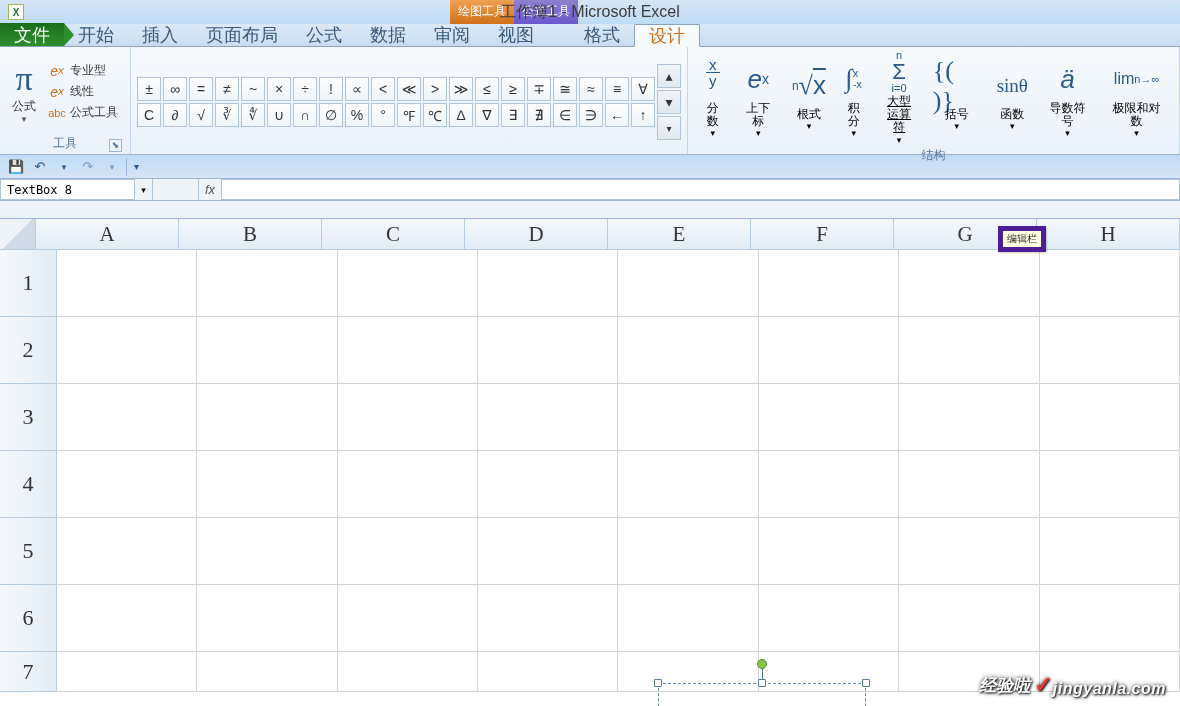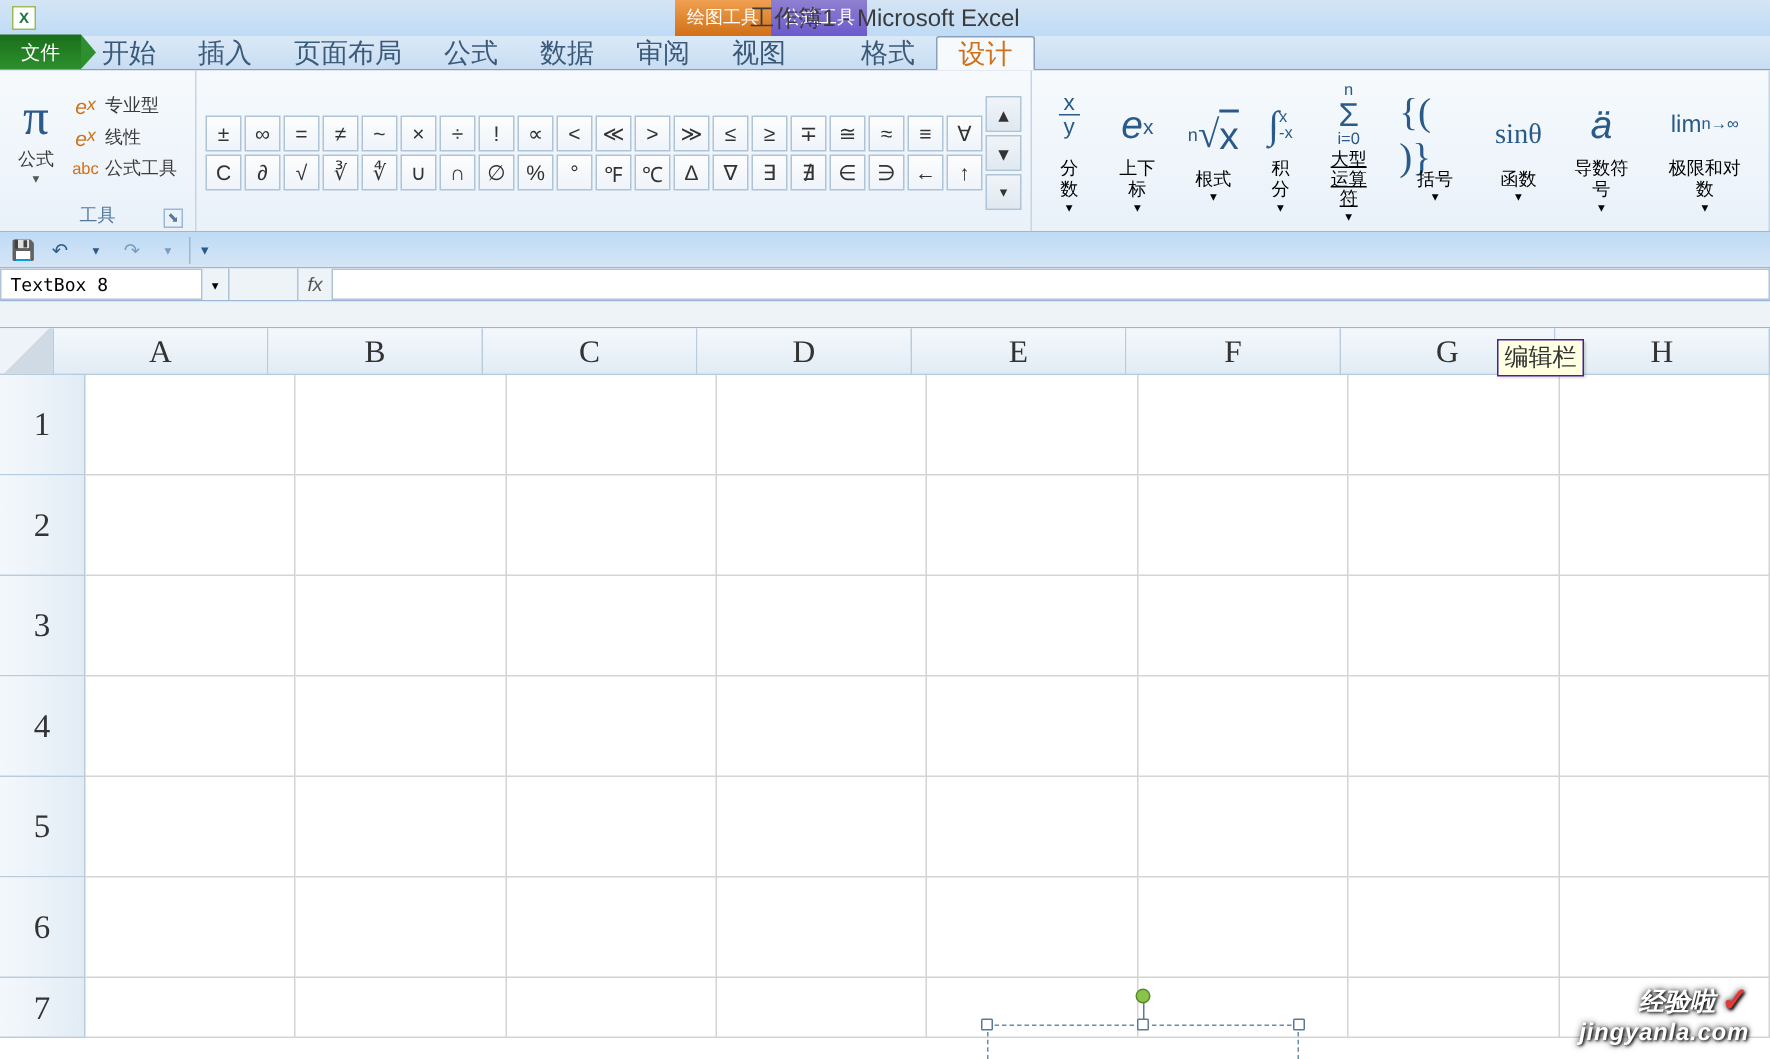--- a/index.html
+++ b/index.html
@@ -8,21 +8,21 @@
   .title-bar { height: 24px; background: linear-gradient(to bottom, #d5e5f5, #bedbf6); display: flex; align-items: center; position: relative;}
   .title-text { position:absolute; left:50%; transform:translateX(-50%); font-size:16px; color:#3b3b3b; }
   .excel-icon-small { width:16px; height:16px; margin-left:8px; background:#fff; border:1px solid #9bbb59; display:flex; align-items:center; justify-content:center; font-size:10px; color:#217346; font-weight:bold;}
 
   .contextual-tabs { position:absolute; left:450px; top:0; display:flex; height:24px;}
   .ctx-tab { padding: 2px 8px; font-size:12px; color:#fff; text-align:center; line-height:18px;}
   .ctx-draw { background:linear-gradient(to bottom,#f0a050,#d07018);}
   .ctx-formula { background:linear-gradient(to bottom,#9080d0,#6a5acd);}
 
   .tabs-row { height: 23px; background: linear-gradient(to bottom, #dbe9f7, #c8ddf2); display:flex; align-items:flex-end; border-bottom: 1px solid #8ba0bc;}
-  .file-tab { background:linear-gradient(to bottom,#1a6f1a,#2d8f2d); color:#fff; padding: 4px 14px; font-size:13px; height:23px; display:flex; align-items:center; position:relative;}
+  .file-tab { background:linear-gradient(to bottom,#1a6f1a,#2d8f2d); color:#fff; padding: 4px 14px; font-size:18px; height:23px; display:flex; align-items:center; position:relative;}
   .file-tab::after { content:''; position:absolute; right:-10px; top:0; border-left:10px solid #2d8f2d; border-top:12px solid transparent; border-bottom:11px solid transparent; }
   .tab { padding: 4px 14px; font-size:18px; color:#3b5a7a; cursor:pointer; height:23px; display:flex; align-items:center;}
   .tab.active { background:#f6fafd; border:1px solid #8ba0bc; border-bottom:1px solid #f6fafd; color:#d07018; margin-bottom:-1px; border-radius:2px 2px 0 0;}
 
   .ribbon { height: 108px; background: linear-gradient(to bottom, #f6fafd, #e9f1f9); border-bottom: 1px solid #9bb7d5; display:flex;}
   .ribbon-group { border-right:1px solid #c5d5e8; display:flex; flex-direction:column; padding: 3px 6px 0 6px;}
   .ribbon-group-body { flex:1; display:flex; align-items:center;}
   .ribbon-group-label { text-align:center; font-size:12px; color:#56789a; padding:2px 0; position:relative;}
   .dialog-launcher { position:absolute; right:2px; bottom:2px; width:13px; height:13px; border:1px solid #9bb7d5; font-size:9px; line-height:10px; text-align:center; color:#56789a; cursor:pointer;}
 
@@ -68,23 +68,23 @@
   .cell { width:143px; border-right:1px solid #d4d4d4; border-bottom:1px solid #d4d4d4;}
 
   .textbox-sel { position:absolute; left:658px; top:464px; width:208px; height:69px;}
   .tb-border { position:absolute; inset:0; border:1px dashed #6a8cae; background:rgba(255,255,255,0.0);}
   .tb-content { position:absolute; inset:8px 8px 8px 18px; display:flex; align-items:center; justify-content:center; gap:5px; font-size:26px; color:#555; font-family:'Cambria Math',serif;}
   .tb-handle { width:8px; height:8px; border:1px solid #5a7a9a; background:#fff; position:absolute; border-radius:1px;}
   .h-tl { left:-4px; top:-4px;} .h-tm { left:50%; top:-4px; margin-left:-4px;} .h-tr { right:-4px; top:-4px;}
   .rot-handle { width:10px; height:10px; border-radius:50%; background:#8bc34a; border:1px solid #558b2f; position:absolute; left:50%; top:-24px; margin-left:-5px;}
   .rot-line { position:absolute; left:50%; top:-15px; width:1px; height:12px; background:#5a7a9a;}
 
-  .tooltip { position:absolute; left:998px; top:226px; border:1px solid #4c1d95; background:#ffffe1; padding:1px 4px; font-size:16px; color:#333; box-shadow:1px 1px 2px rgba(0,0,0,0.2);}
-
-  .watermark { position:absolute; right:14px; bottom:8px; color:#fff; font-size:17px; font-weight:bold; text-shadow:0 0 4px rgba(0,0,0,0.9),1px 1px 2px rgba(0,0,0,0.9); display:flex; flex-direction:column; align-items:flex-end; font-style:italic;margin-left:20px;}
+  .tooltip { position:absolute; left:998px; top:226px; border:5px solid #4c1d95; background:#ffffe1; padding:1px 4px; font-size:10px; color:#333; box-shadow:1px 1px 2px rgba(0,0,0,0.2);}
+
+  .watermark { position:absolute; right:14px; bottom:8px; color:#fff; font-size:17px; font-weight:bold; text-shadow:0 0 4px rgba(0,0,0,0.9),1px 1px 2px rgba(0,0,0,0.9); display:flex; flex-direction:row; align-items:flex-end; font-style:italic;margin-left:20px;}
   .watermark .line1 { display:flex; align-items:center; gap:4px;}
   .watermark .check { color:#e53935; font-size:22px; font-style:normal;}
   .watermark .line2 { font-size:16px; letter-spacing:0.5px;}
 </style>
 </head>
 <body>
 
 <div class="title-bar">
   <div class="excel-icon-small">X</div>
   <div class="contextual-tabs">
@@ -251,20 +251,21 @@
         </div>
       <div class="struct-big">
           <div class="ico" style="flex-direction:row;font-size:16px;line-height:1;">
             <span>lim</span>
             <span style="font-size:11px;">n→∞</span>
           </div>
           <div class="lbl">极限和对数</div>
           <div class="arrow">▾</div>
         </div>
     </div>
+    <div class="ribbon-group-label"><span>结构</span></div>
   </div>
 </div>
 
 <div class="qat">
   <div class="qat-btn">💾</div>
   <div class="qat-btn">↶</div>
   <div class="qat-btn" style="font-size:9px;">▾</div>
   <div class="qat-btn" style="opacity:0.5;">↷</div>
   <div class="qat-btn" style="font-size:9px;opacity:0.5;">▾</div>
   <div class="qat-btn" style="border-left:1px solid #9bb7d5;font-size:10px;">▾</div>

